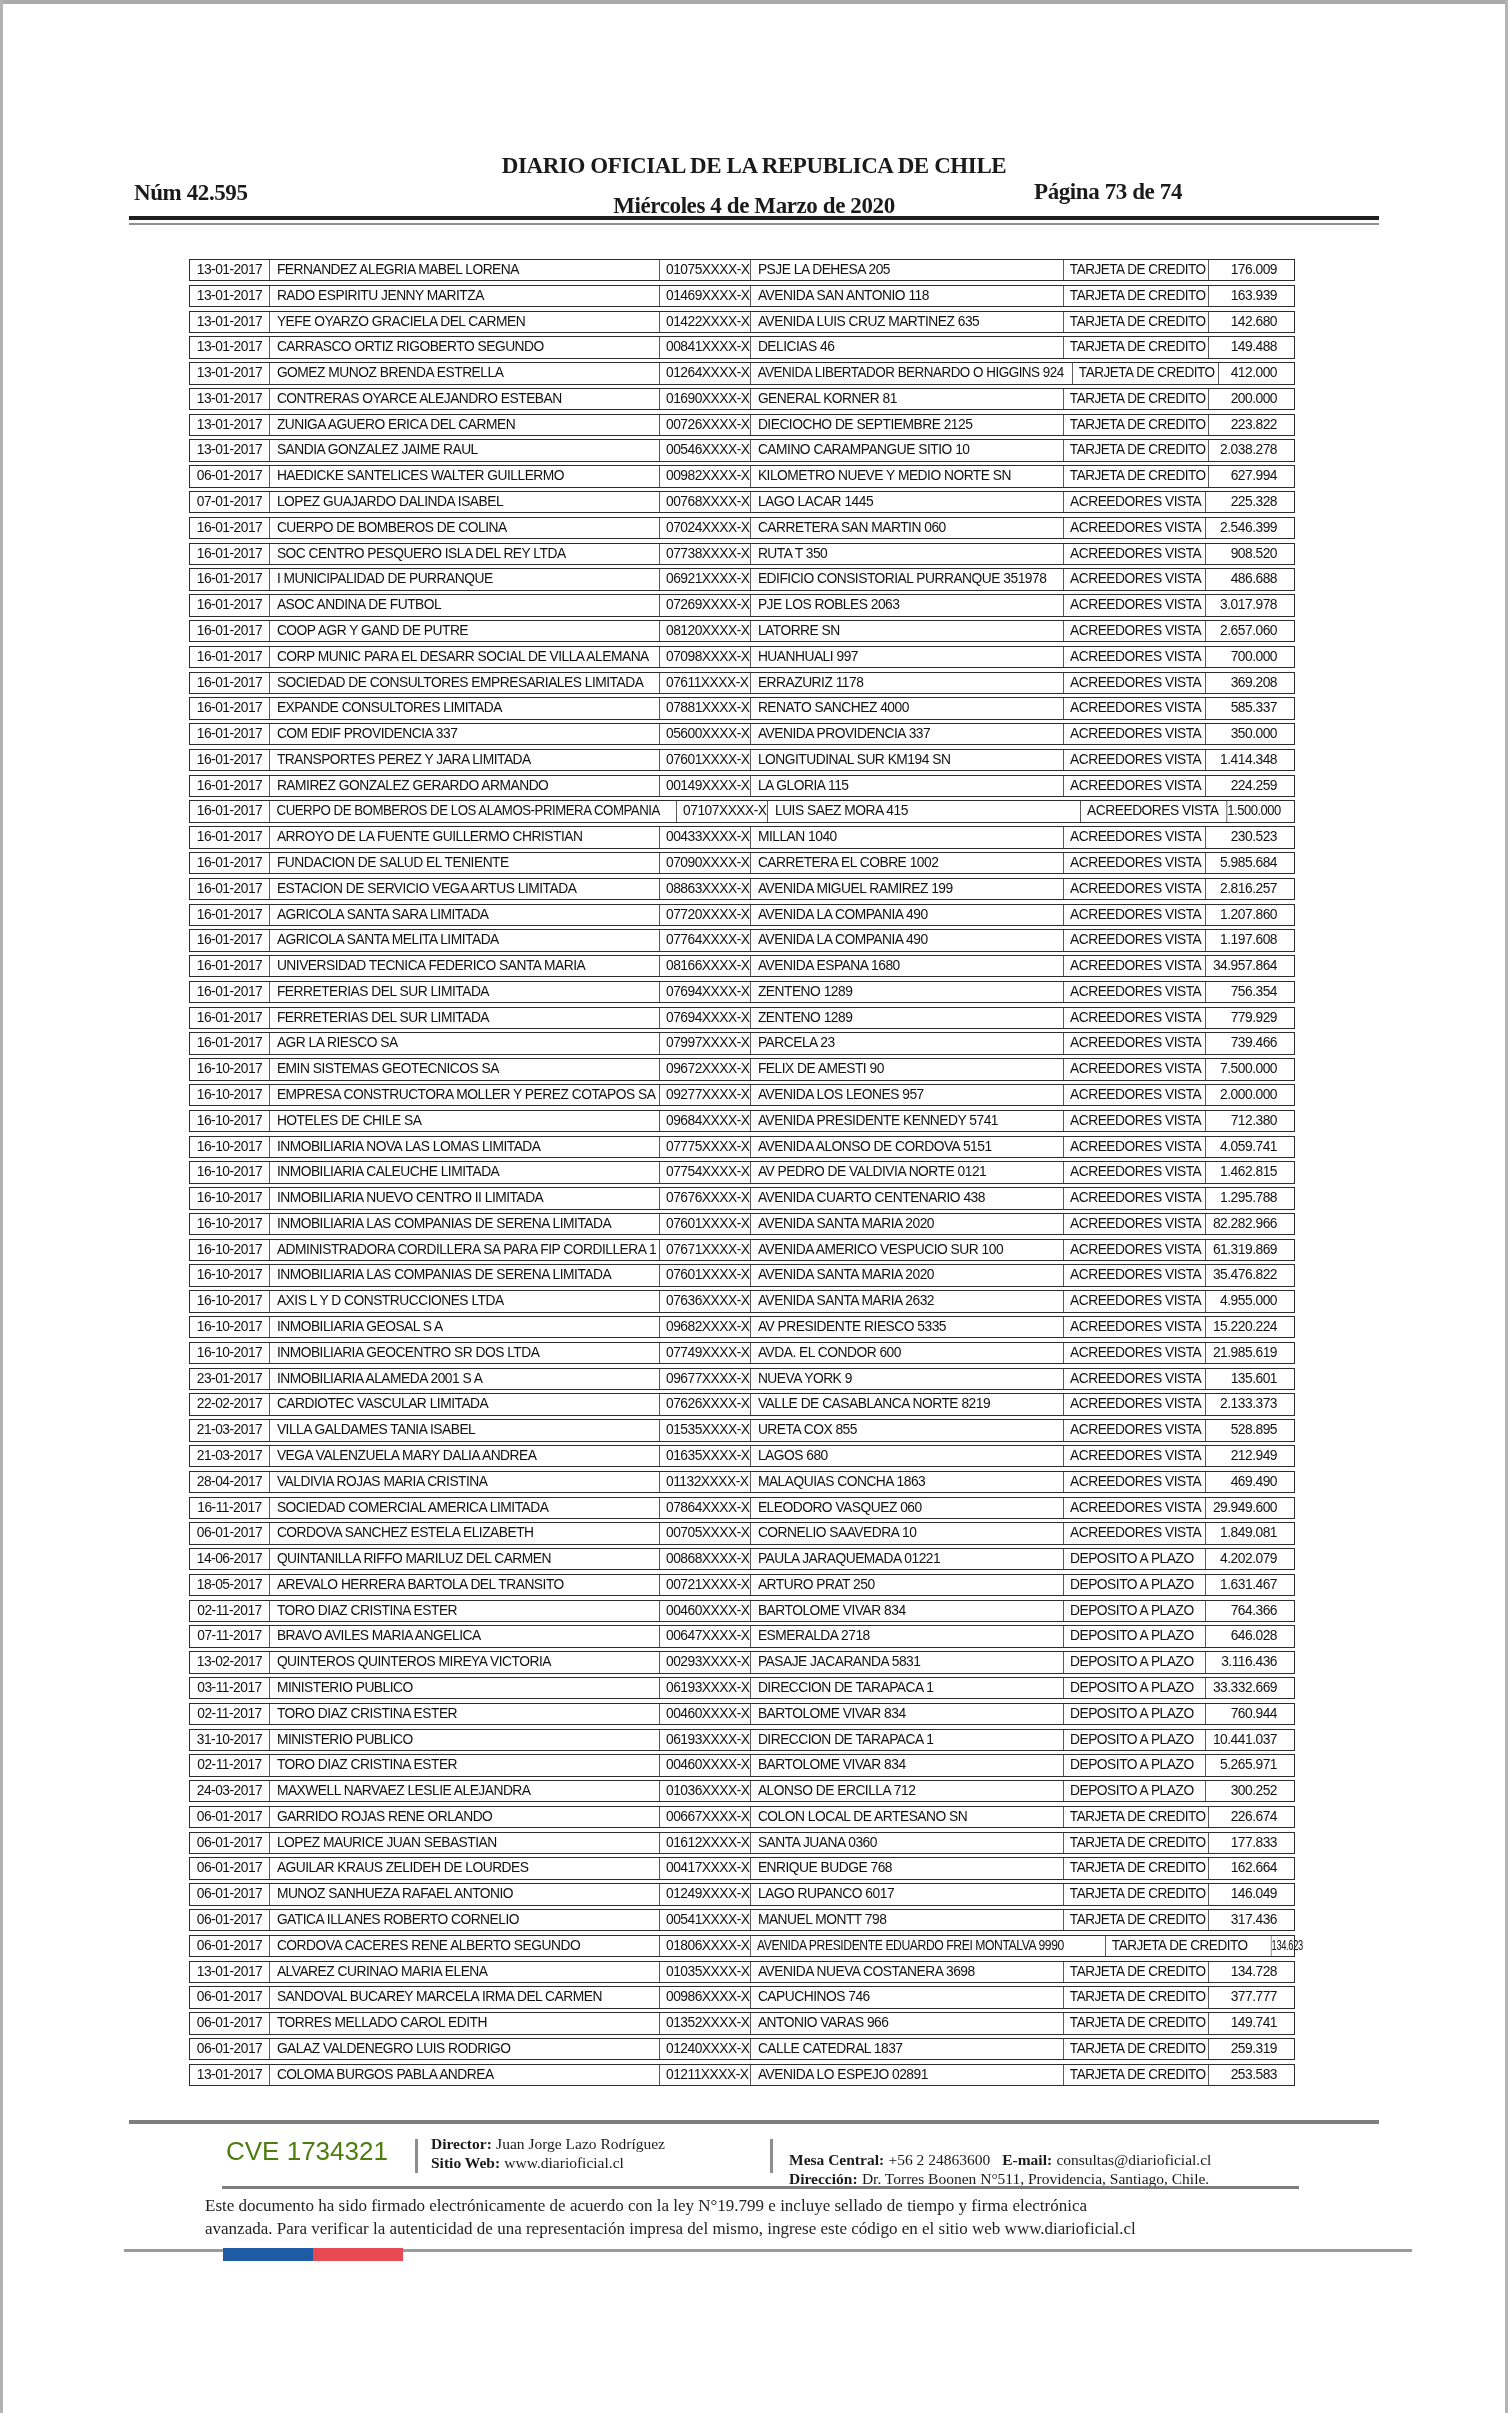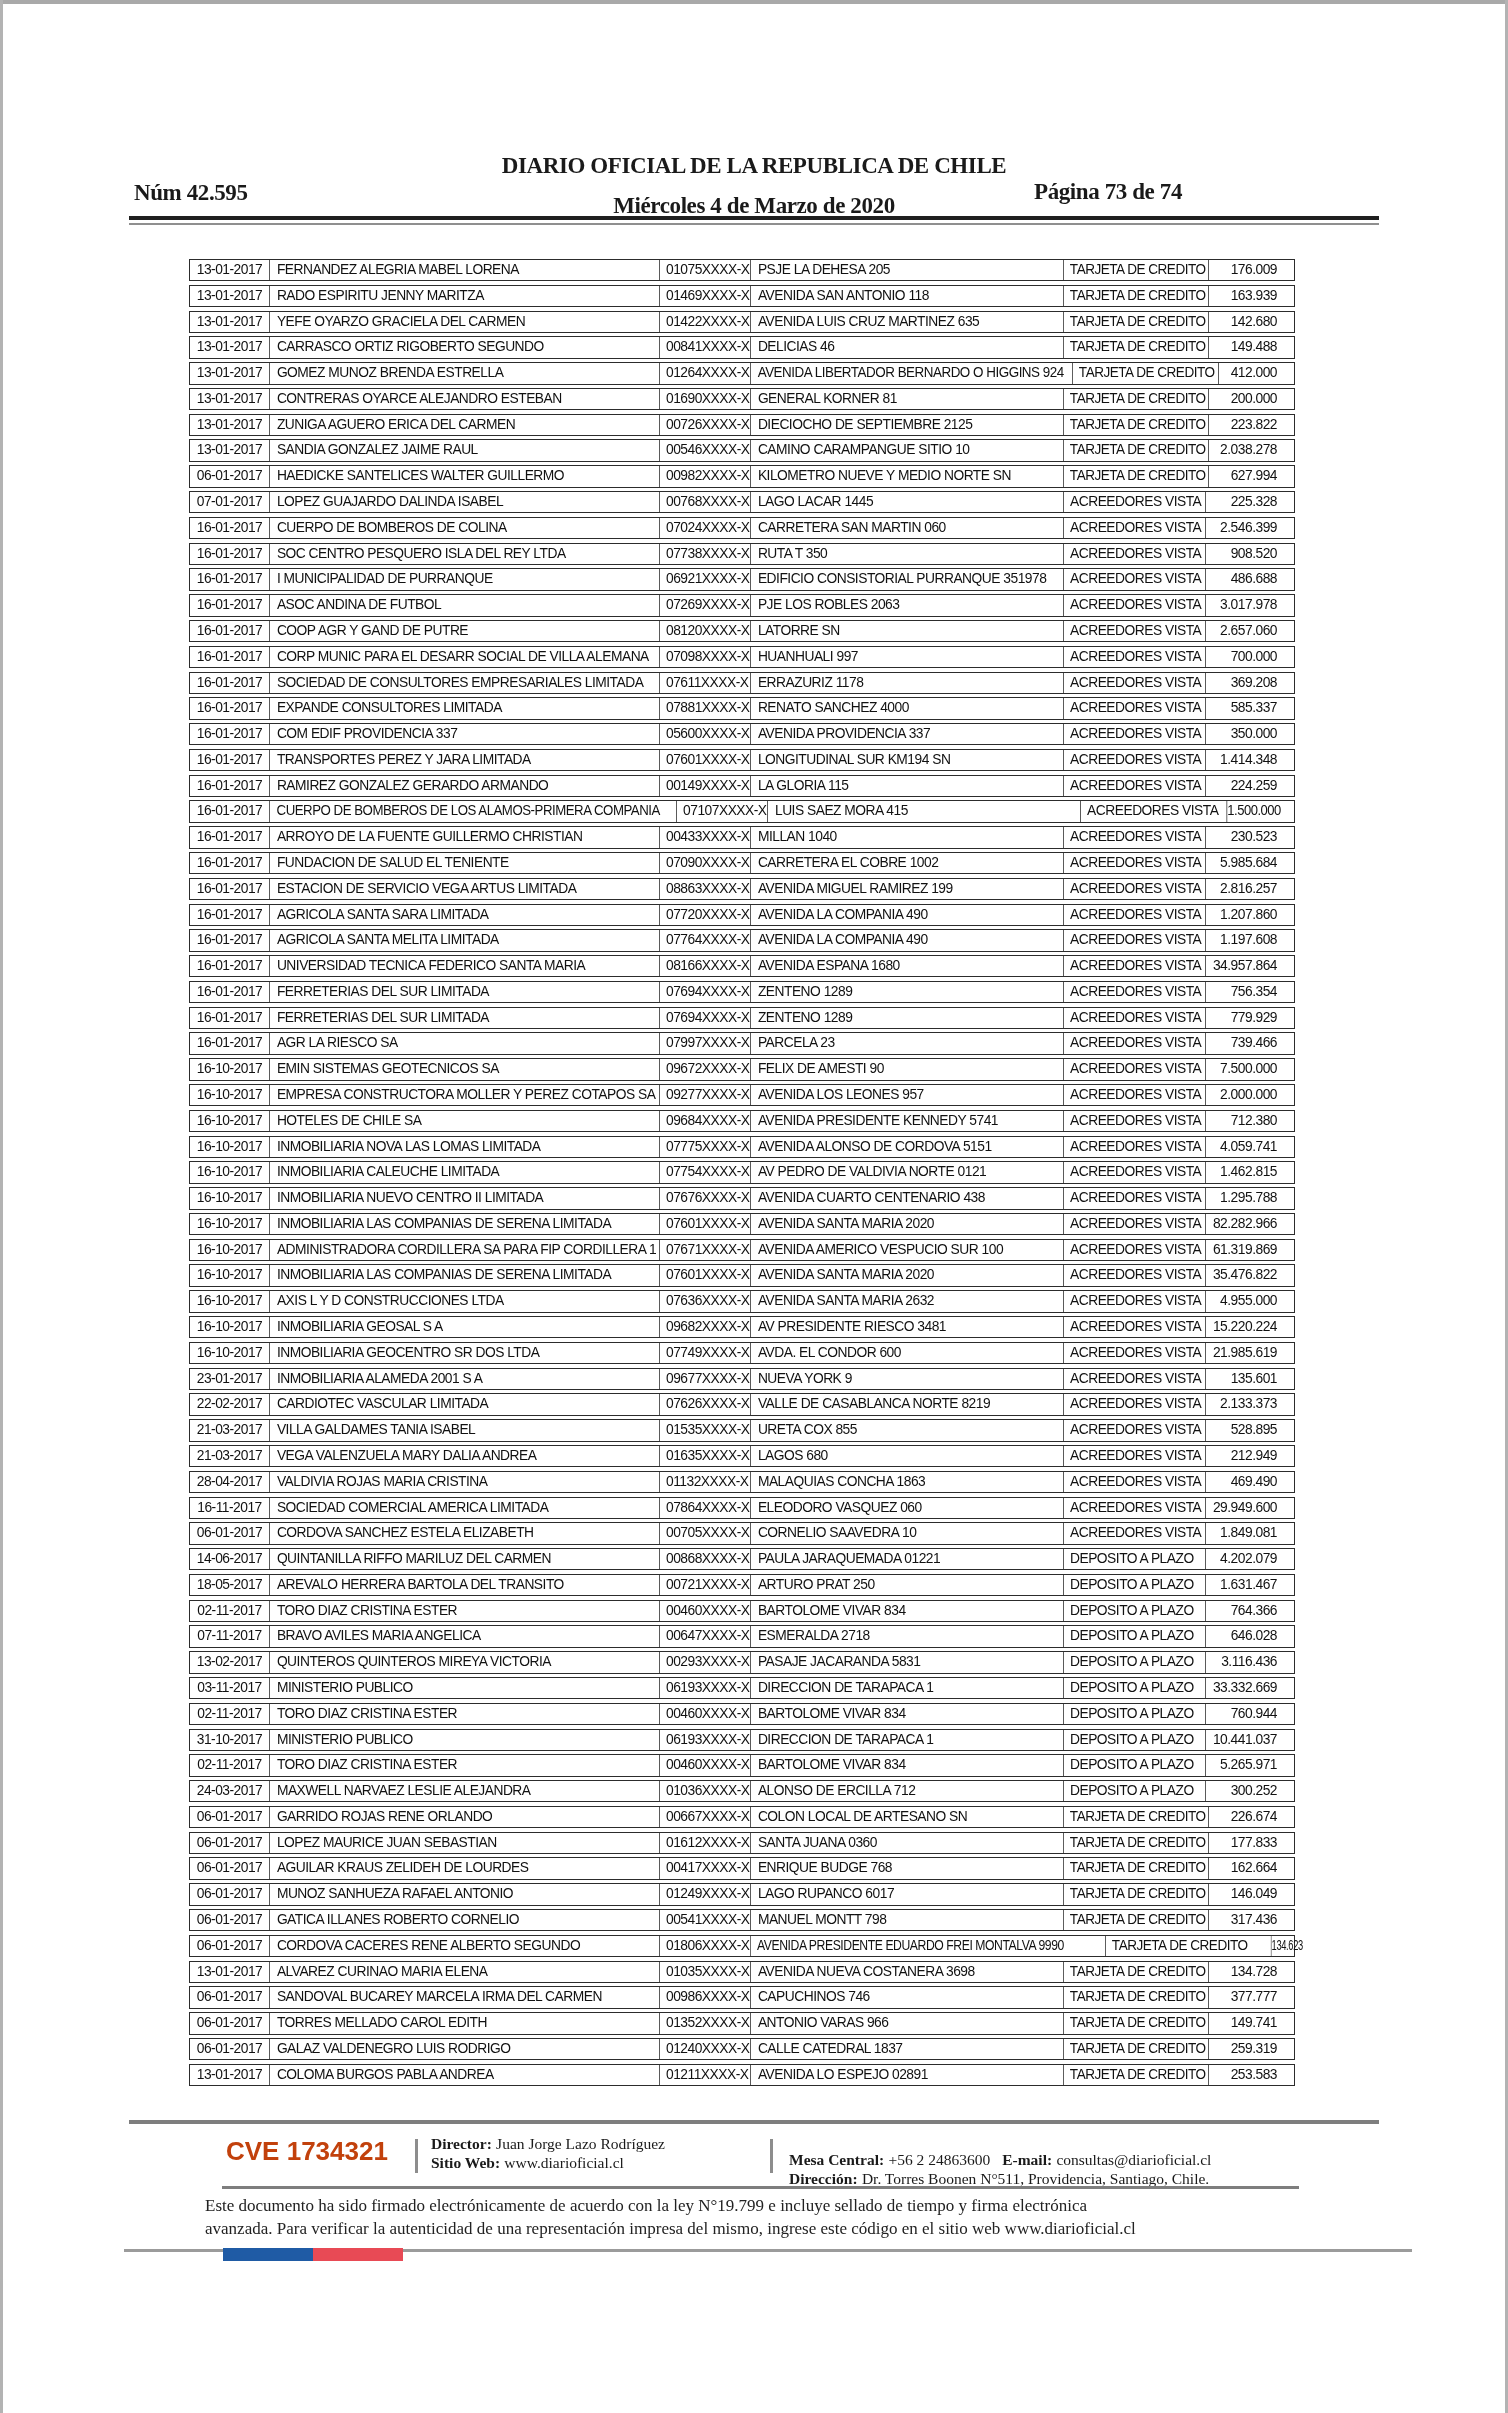--- a/index.html
+++ b/index.html
@@ -27,21 +27,21 @@
   .c0{flex:0 0 79px;text-align:center;}
   .c1{flex:0 0 390px;padding-left:6.9px;}
   .c2{flex:0 0 91px;padding-left:6px;}
   .c3{flex:0 0 313px;padding-left:6.9px;}
   .c4{flex:0 0 142px;padding-left:6px;}
   .c5{flex:1 1 auto;text-align:right;padding-right:17px;}
 
   
   .ft-rule1{position:absolute;left:129px;top:2120px;width:1250px;height:4.3px;background:#7e7e7e;}
   .ft-cve{position:absolute;left:226px;top:2136px;font-family:"Liberation Sans",sans-serif;
-          font-size:26px;font-weight:bold;color:#c2410c;letter-spacing:0px;}
+          font-size:26px;font-weight:normal;color:#4d7c0f;letter-spacing:0px;}
   .ft-div1{position:absolute;left:415px;top:2139px;width:2.6px;height:34px;background:#8d8d8d;}
   .ft-div2{position:absolute;left:770px;top:2139px;width:2.6px;height:34px;background:#8d8d8d;}
   .ft-block{position:absolute;top:2135px;font-size:15.5px;line-height:18.5px;white-space:nowrap;}
   .ft-left{left:431px;}
   .ft-right{left:789px;margin-top:16px;}
   .ft-block b{font-weight:bold;text-align:right;}
   .ft-val{margin-left:4.3px;}
   .ft-gap{display:inline-block;width:12px;}
   .ft-rule2{position:absolute;left:222px;top:2186px;width:1077px;height:3.4px;background:#7e7e7e;}
   .legal{position:absolute;left:205px;top:2194px;width:1146px;font-size:17px;line-height:23px;color:#222;}
@@ -390,21 +390,21 @@
         <div class="cell c1">AXIS L Y D CONSTRUCCIONES LTDA</div>
         <div class="cell c2">07636XXXX-X</div>
         <div class="cell c3">AVENIDA SANTA MARIA 2632</div>
         <div class="cell c4">ACREEDORES VISTA</div>
         <div class="cell c5">4.955.000</div>
       </div>
       <div class="row">
         <div class="cell c0">16-10-2017</div>
         <div class="cell c1">INMOBILIARIA GEOSAL S A</div>
         <div class="cell c2">09682XXXX-X</div>
-        <div class="cell c3">AV PRESIDENTE RIESCO 3481</div>
+        <div class="cell c3">AV PRESIDENTE RIESCO 5335</div>
         <div class="cell c4">ACREEDORES VISTA</div>
         <div class="cell c5">15.220.224</div>
       </div>
       <div class="row">
         <div class="cell c0">16-10-2017</div>
         <div class="cell c1">INMOBILIARIA GEOCENTRO SR DOS LTDA</div>
         <div class="cell c2">07749XXXX-X</div>
         <div class="cell c3">AVDA. EL CONDOR 600</div>
         <div class="cell c4">ACREEDORES VISTA</div>
         <div class="cell c5">21.985.619</div>

